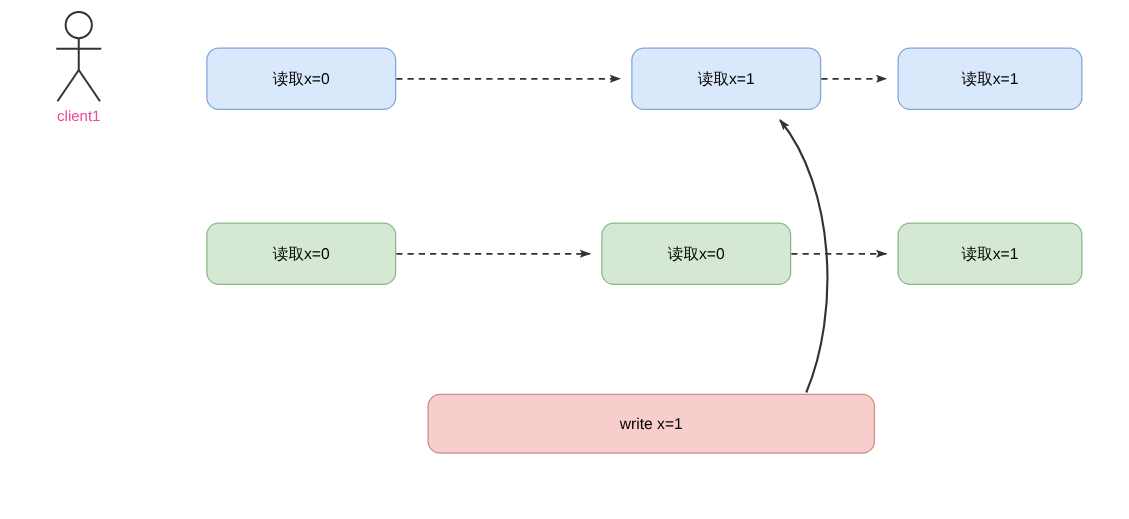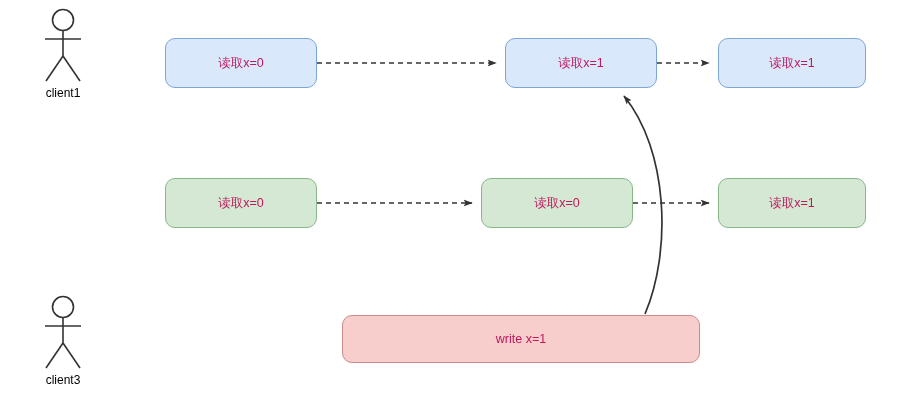--- a/index.html
+++ b/index.html
@@ -18,36 +18,36 @@
     overflow: hidden;
   }
   .actor {
     position: absolute;
     width: 70px;
     text-align: center;
   }
   .actor svg { display: block; margin: 0 auto; }
   .actor-label {
     font-size: 12px;
-    color: #000000;
+    color: #ec4899;
     margin-top: 2px;
     line-height: 14px;
     text-align: center;
   }
   .node {
     position: absolute;
     box-sizing: border-box;
     border-radius: 10px;
     border-width: 1px;
     border-style: solid;
     display: flex;
     align-items: center;
     justify-content: center;
     font-size: 12.5px;
-    color: #be185d;
+    color: #000000;
     line-height: 1.2;
     text-align: center;
   }
   .node.blue {
     background: #dae8fc;
     border-color: #7ea6d8;
   }
   .node.green {
     background: #d5e8d4;
     border-color: #88b888;
@@ -94,32 +94,20 @@
         <line x1="29" y1="22.5" x2="29" y2="48" stroke="#333333" stroke-width="1.6"></line>
         <line x1="11" y1="31" x2="47" y2="31" stroke="#333333" stroke-width="1.6"></line>
         <line x1="29" y1="48" x2="12" y2="73" stroke="#333333" stroke-width="1.6"></line>
         <line x1="29" y1="48" x2="46" y2="73" stroke="#333333" stroke-width="1.6"></line>
       </svg>
     </span>
     <div class="actor-label">client1</div>
   </div>
 
 
-  <div class="actor" style="left:28px; top:295px;">
-    <span>
-      <svg width="58" height="76" viewBox="0 0 58 76" xmlns="http://www.w3.org/2000/svg">
-        <circle cx="29" cy="12" r="10.5" fill="none" stroke="#333333" stroke-width="1.6"></circle>
-        <line x1="29" y1="22.5" x2="29" y2="48" stroke="#333333" stroke-width="1.6"></line>
-        <line x1="11" y1="31" x2="47" y2="31" stroke="#333333" stroke-width="1.6"></line>
-        <line x1="29" y1="48" x2="12" y2="73" stroke="#333333" stroke-width="1.6"></line>
-        <line x1="29" y1="48" x2="46" y2="73" stroke="#333333" stroke-width="1.6"></line>
-      </svg>
-    </span>
-    <div class="actor-label">client3</div>
-  </div>
 
   <div class="node blue" style="left:165px; top:38px; width:152px; height:50px;">
     <span>读取x=0</span>
   </div>
 
   <div class="node blue" style="left:505px; top:38px; width:152px; height:50px;">
     <span>读取x=1</span>
   </div>
 
   <div class="node blue" style="left:718px; top:38px; width:148px; height:50px;">

